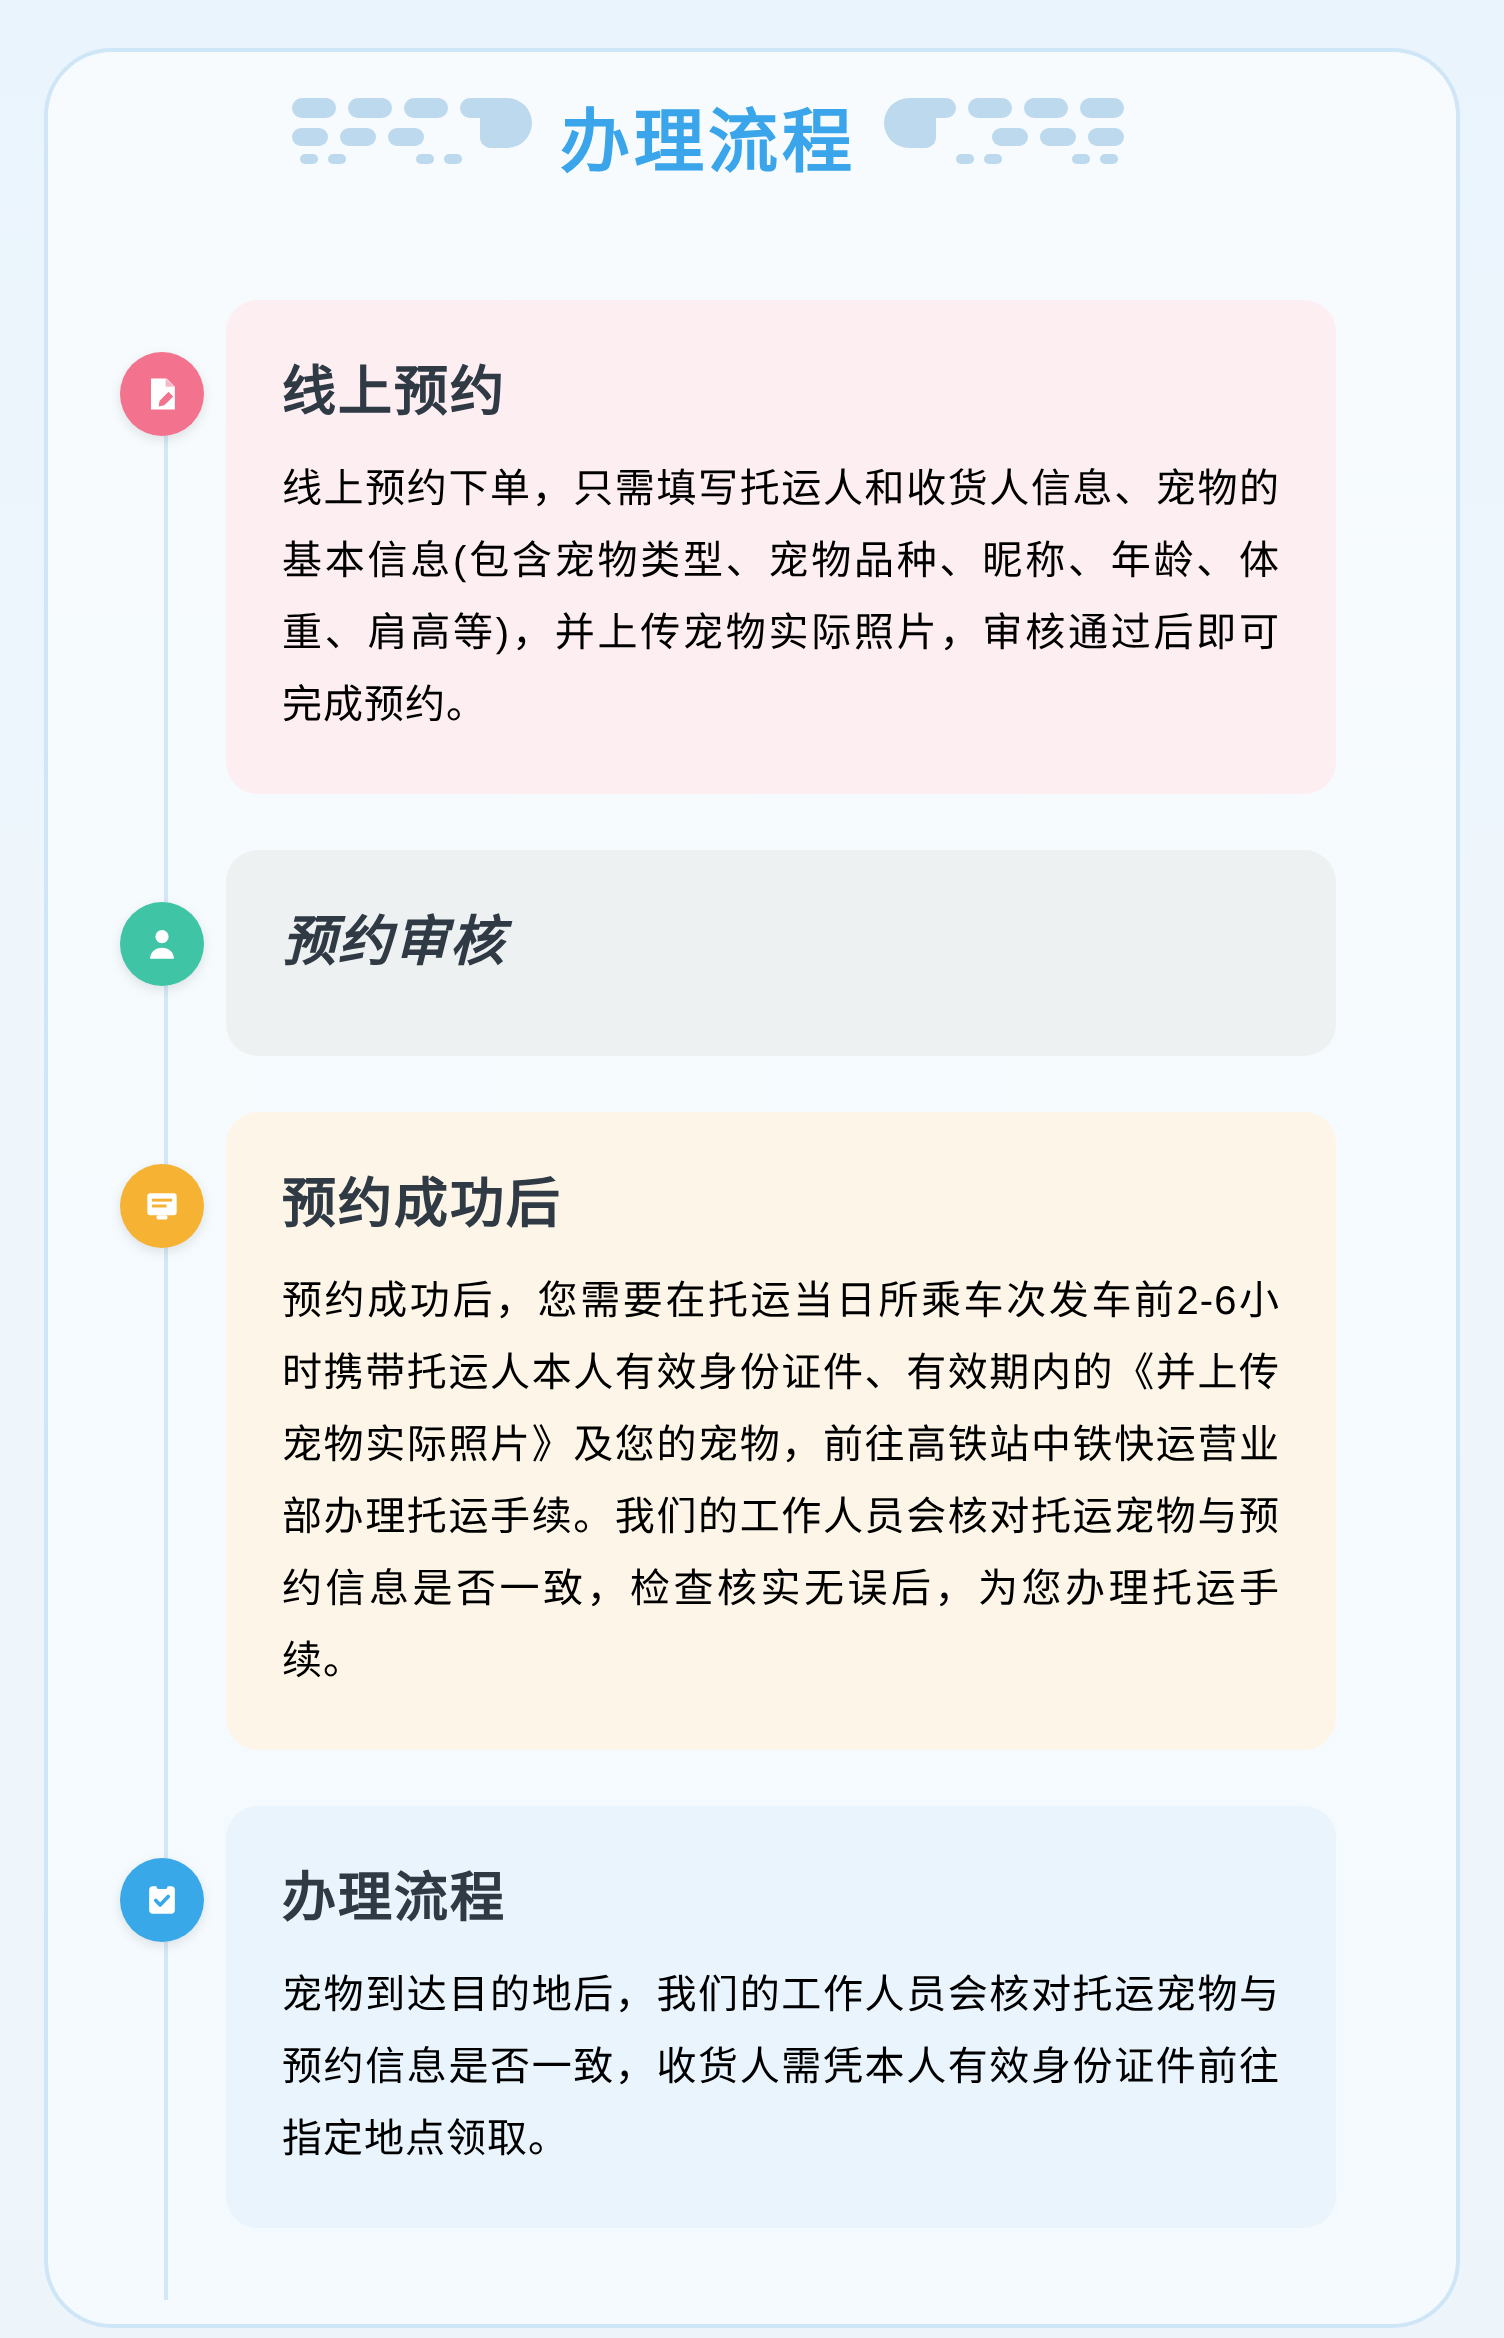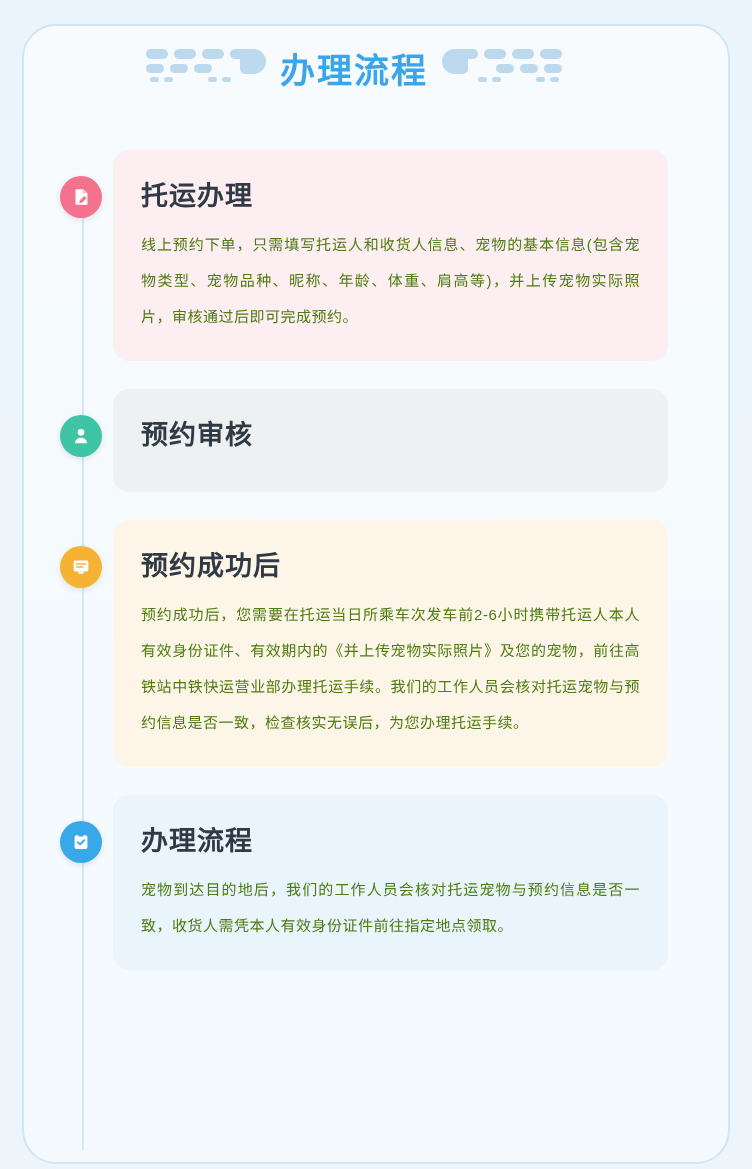--- a/index.html
+++ b/index.html
@@ -145,23 +145,23 @@
   }
   .box h3 {
     margin: 0 0 14px 0;
     font-size: 27px;
     font-weight: bold;
     color: #2f3a45;
     letter-spacing: 1px;
   }
   .box p {
     margin: 0;
-    font-size: 15px;
+    font-size: 20px;
     line-height: 36px;
-    color: #4d7c0f;
+    color: #000000;
     letter-spacing: 0.5px;
     text-align: justify;
   }
 </style>
 </head>
 <body>
 
 <div class="page">
   <div class="card-frame"></div>
 
@@ -209,33 +209,33 @@
 
     <div class="step">
       <div class="dot" style="background:#f3738f;">
         <svg width="22" height="22" viewBox="0 0 24 24" fill="none">
           <path d="M6 3.5h8.5L19 8v12.5H6z" fill="#ffffff"></path>
           <path d="M14 3.5V8h4.5" fill="#f9b6c5"></path>
           <path d="M15.6 11.2l2.1 2.1-4.6 4.6-2.6.5.5-2.6z" fill="#f3738f" stroke="#f3738f" stroke-width="0.6"></path>
         </svg>
       </div>
       <div class="box" style="background:#fdeef2;">
-        <h3>托运办理</h3>
+        <h3>线上预约</h3>
         <p>线上预约下单，只需填写托运人和收货人信息、宠物的基本信息(包含宠物类型、宠物品种、昵称、年龄、体重、肩高等)，并上传宠物实际照片，审核通过后即可完成预约。</p>
       </div>
     </div>
 
     <div class="step">
       <div class="dot" style="background:#3fc4a6;">
         <svg width="22" height="22" viewBox="0 0 24 24" fill="none">
           <circle cx="12" cy="8" r="3.6" fill="#ffffff"></circle>
           <path d="M5.5 20c0-3.6 2.9-6 6.5-6s6.5 2.4 6.5 6z" fill="#ffffff"></path>
         </svg>
       </div>
-      <div class="box" style="background:#eef1f1;">
+      <div class="box" style="background:#eef1f1;font-style:italic;">
         <h3>预约审核</h3>
       </div>
     </div>
 
     <div class="step">
       <div class="dot" style="background:#f5b233;">
         <svg width="22" height="22" viewBox="0 0 24 24" fill="none">
           <rect x="4" y="5" width="16" height="12" rx="1.6" fill="#ffffff"></rect>
           <rect x="6.5" y="8" width="11" height="1.6" fill="#f5b233"></rect>
           <rect x="6.5" y="11.2" width="8" height="1.6" fill="#f5b233"></rect>

